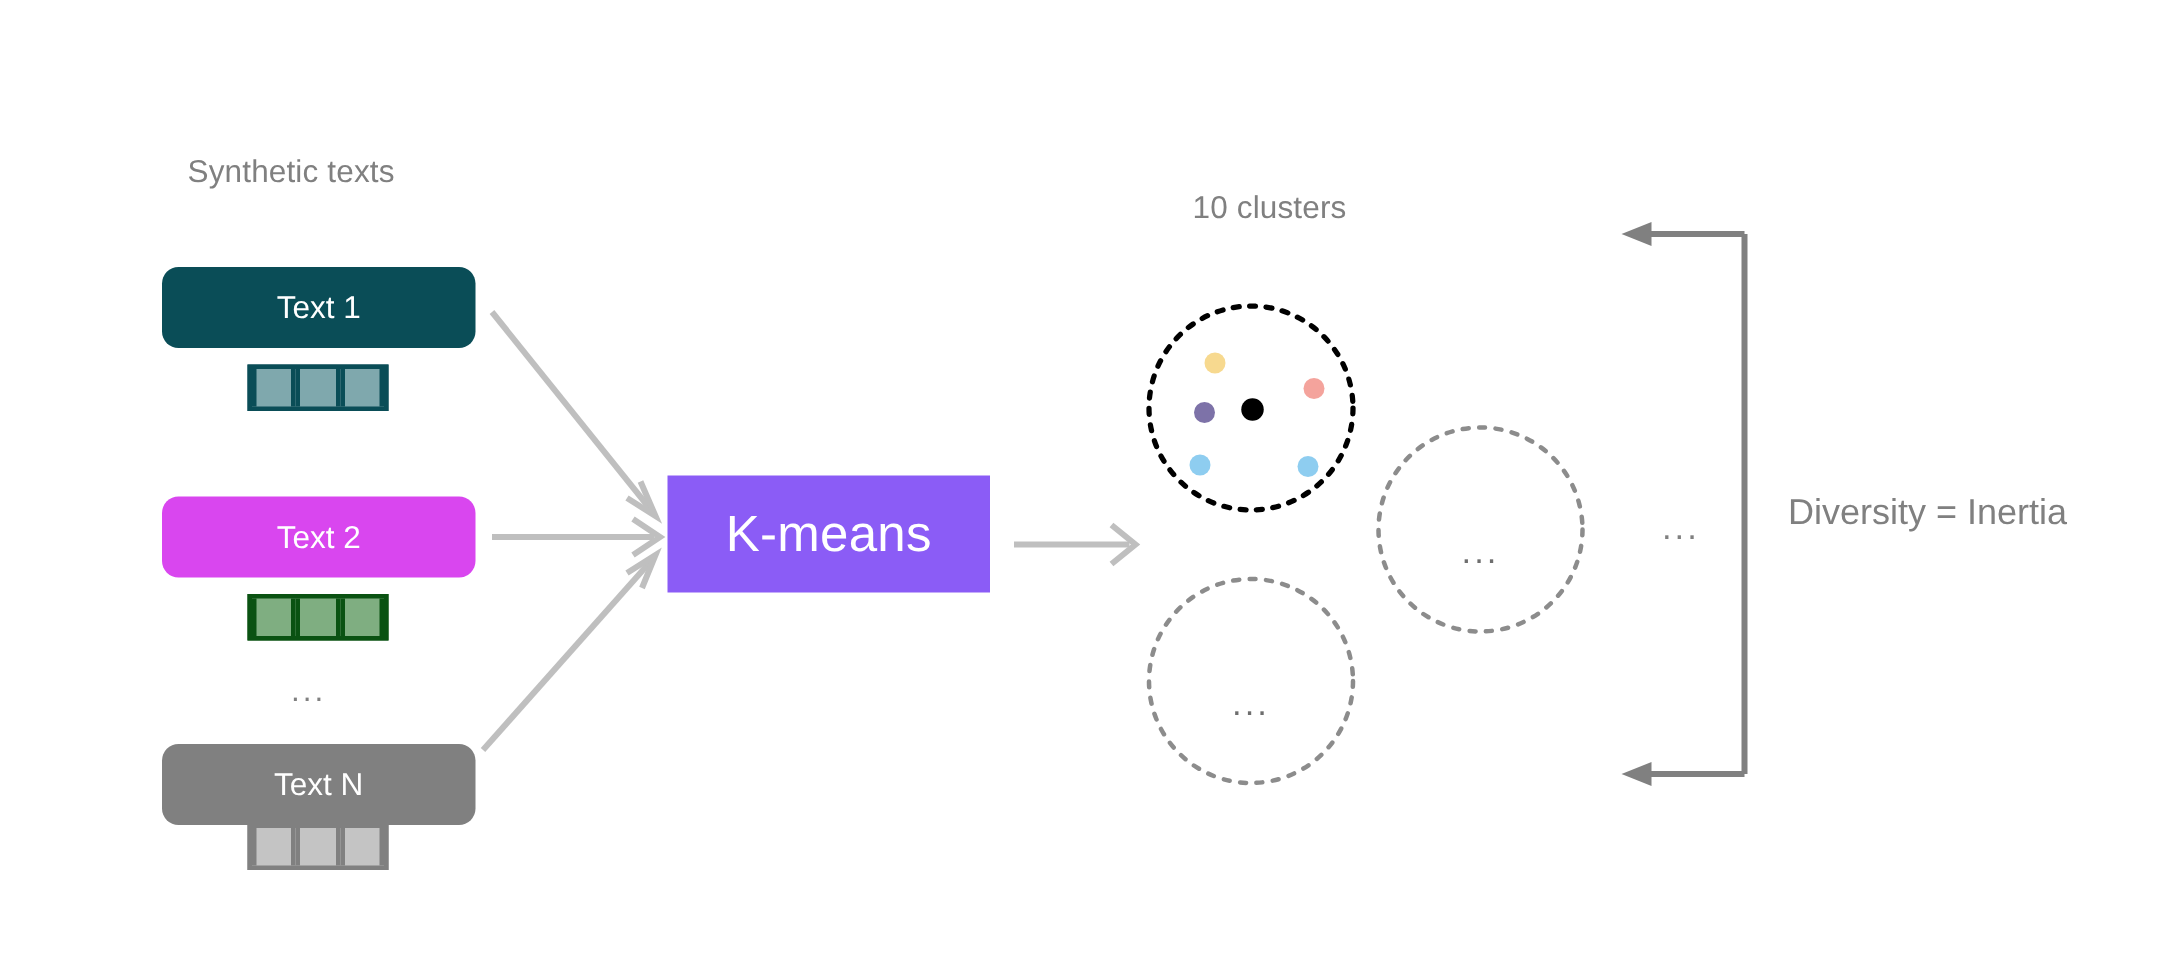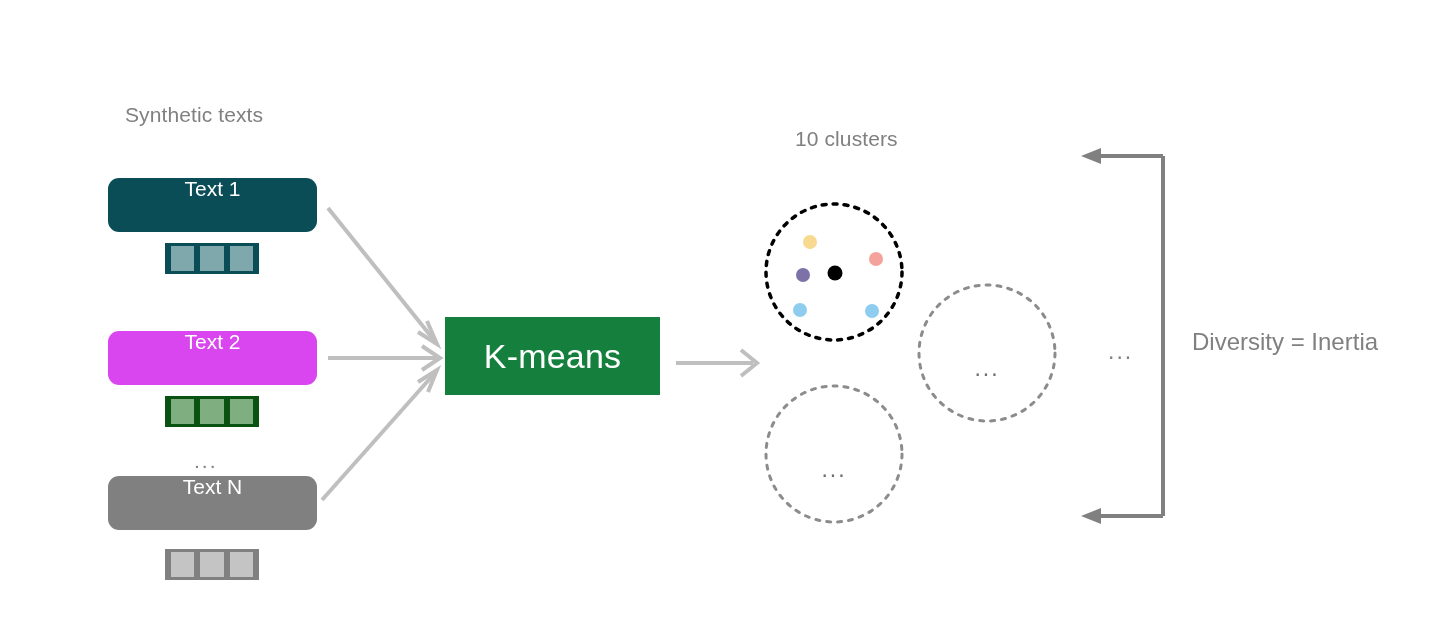--- a/index.html
+++ b/index.html
@@ -33,29 +33,30 @@
   #label-clusters  { left: 795px; top: 104px; margin-top: 24px; }
 
   
   .text-pill {
     position: absolute;
     left: 108px;
     width: 209px;
     height: 54px;
     border-radius: 11px;
     display: flex;
+    align-items: center;
     justify-content: center;
     color: #ffffff;
     font-size: 21px;
     line-height: 1;
     box-sizing: border-box;
   }
   #pill-1 { top: 178px; background: #0a4d57; }
   #pill-2 { top: 331px; background: #d946ef; }
-  #pill-n { top: 476px; background: #808080; }
+  #pill-n { top: 496px; background: #808080; }
 
   
   .token-strip {
     position: absolute;
     left: 165px;
     width: 94px;
     height: 31px;
     display: flex;
     box-sizing: border-box;
     border: 3px solid #000;
@@ -85,21 +86,21 @@
   #dots-texts    { left: 194px; top: 450px; }
   #dots-clusters { left: 1108px; top: 340px; font-size: 23px; }
 
   
   #kmeans-box {
     position: absolute;
     left: 445px;
     top: 317px;
     width: 215px;
     height: 78px;
-    background: #15803d;
+    background: #8b5cf6;
     display: flex;
     align-items: center;
     justify-content: center;
   }
   #kmeans-box .kmeans-text {
     color: #ffffff;
     font-size: 34px;
     line-height: 1;
     letter-spacing: 0.2px;
   }

